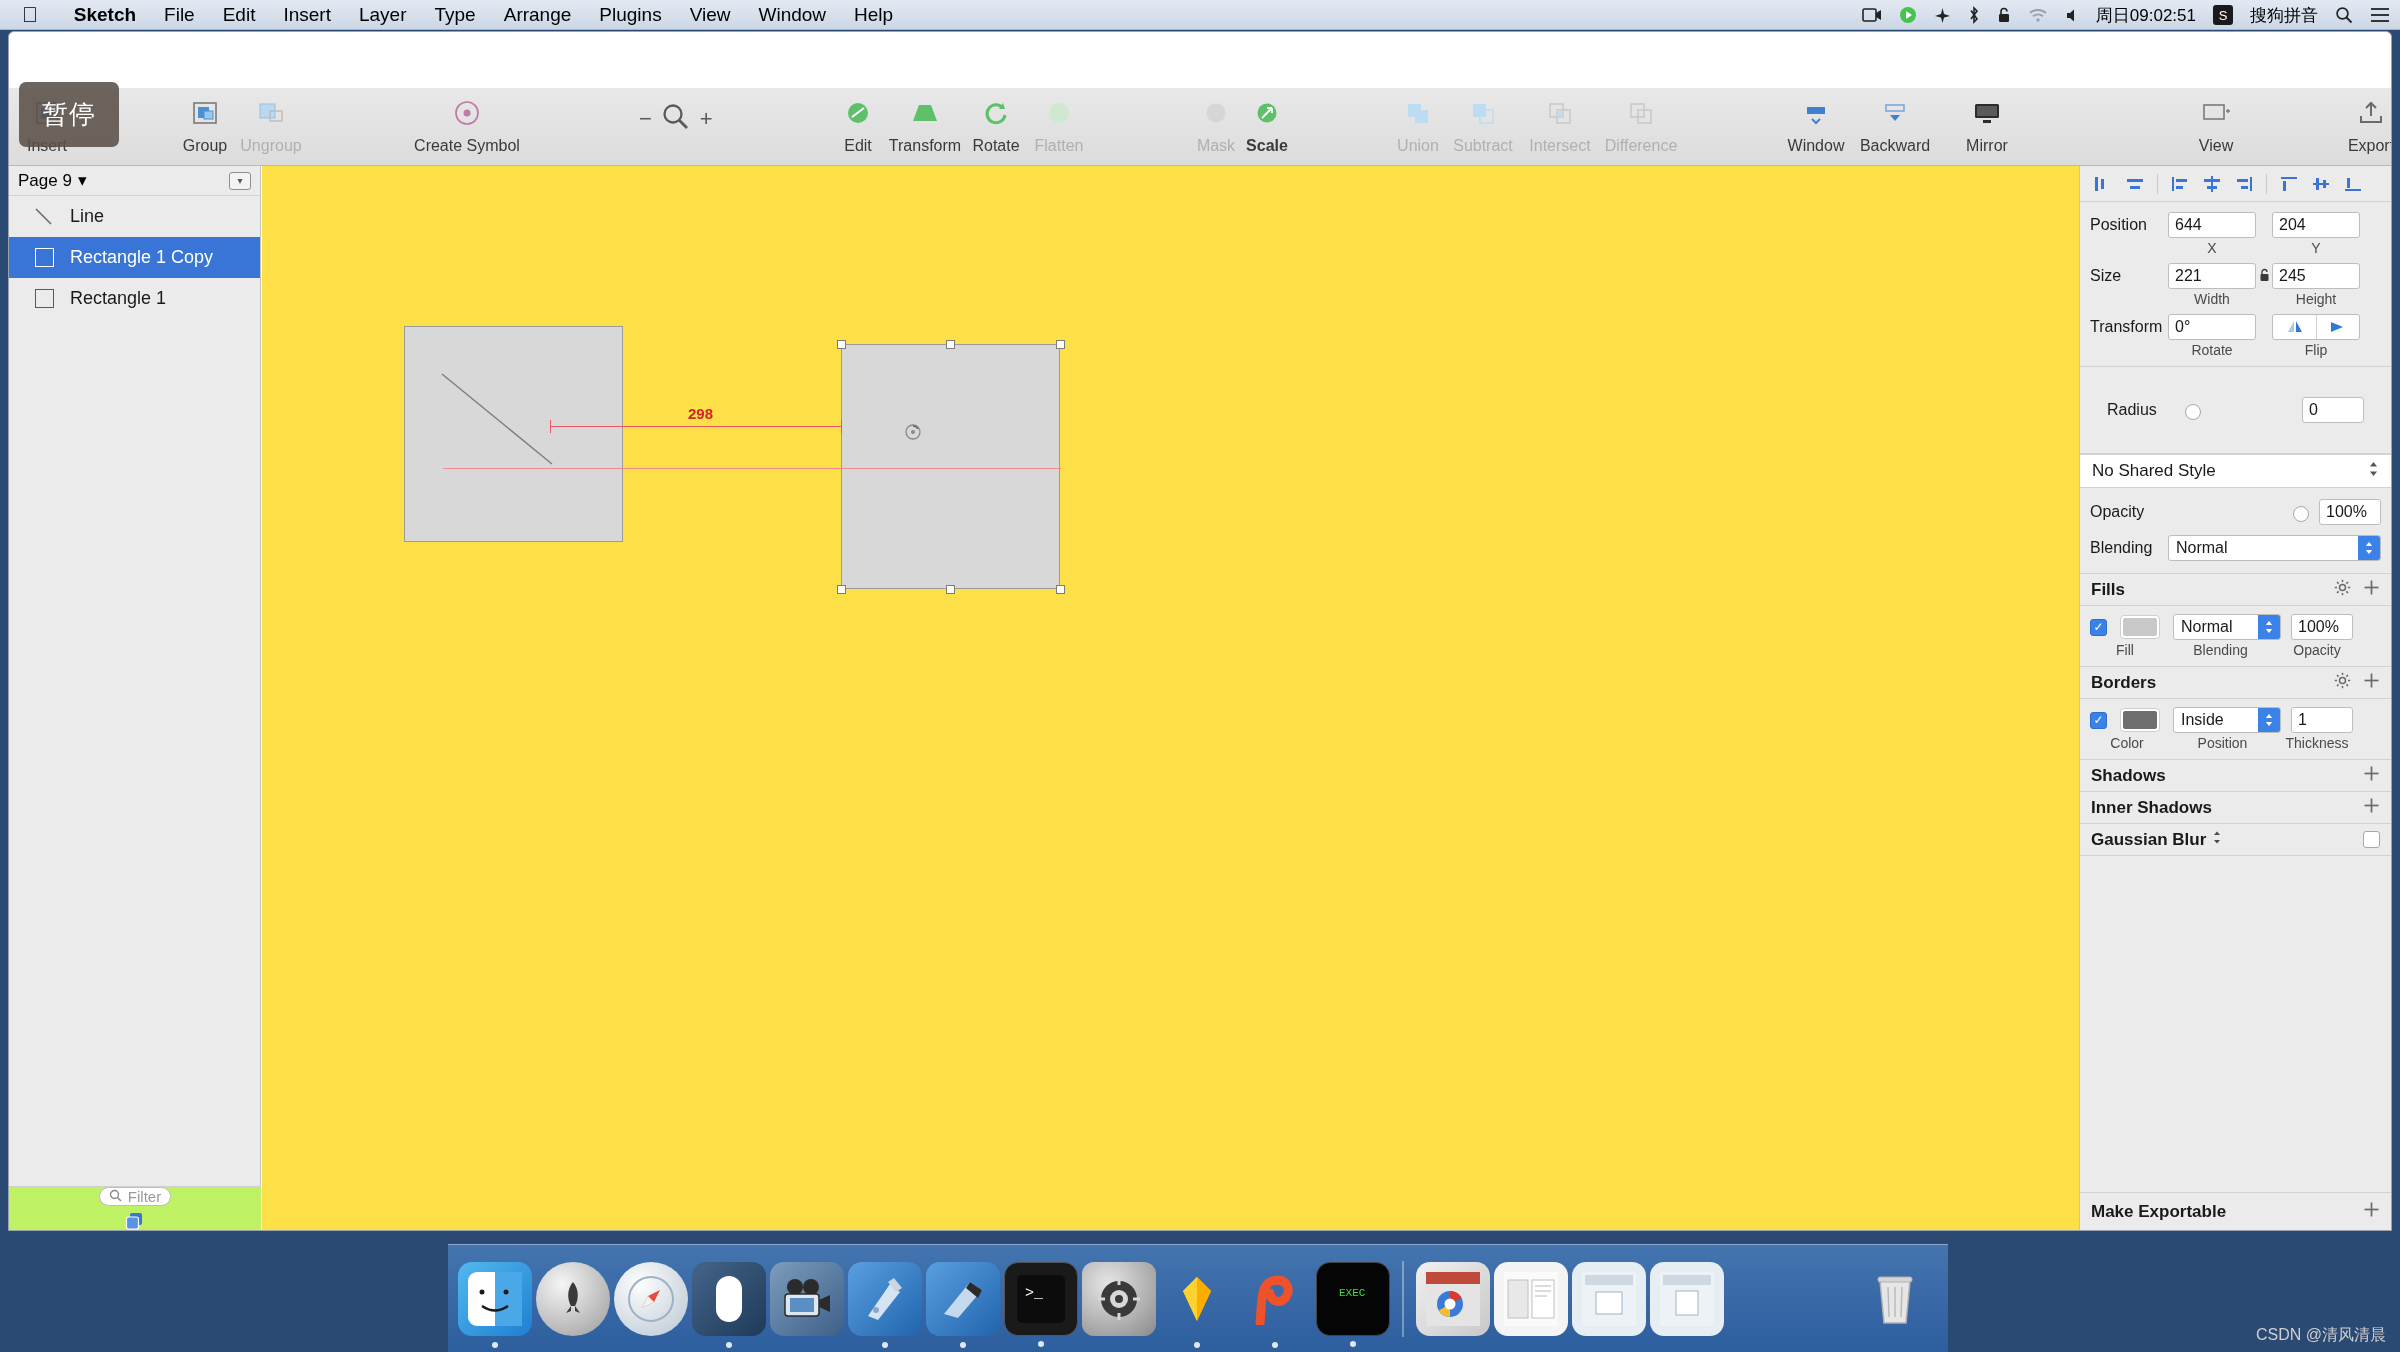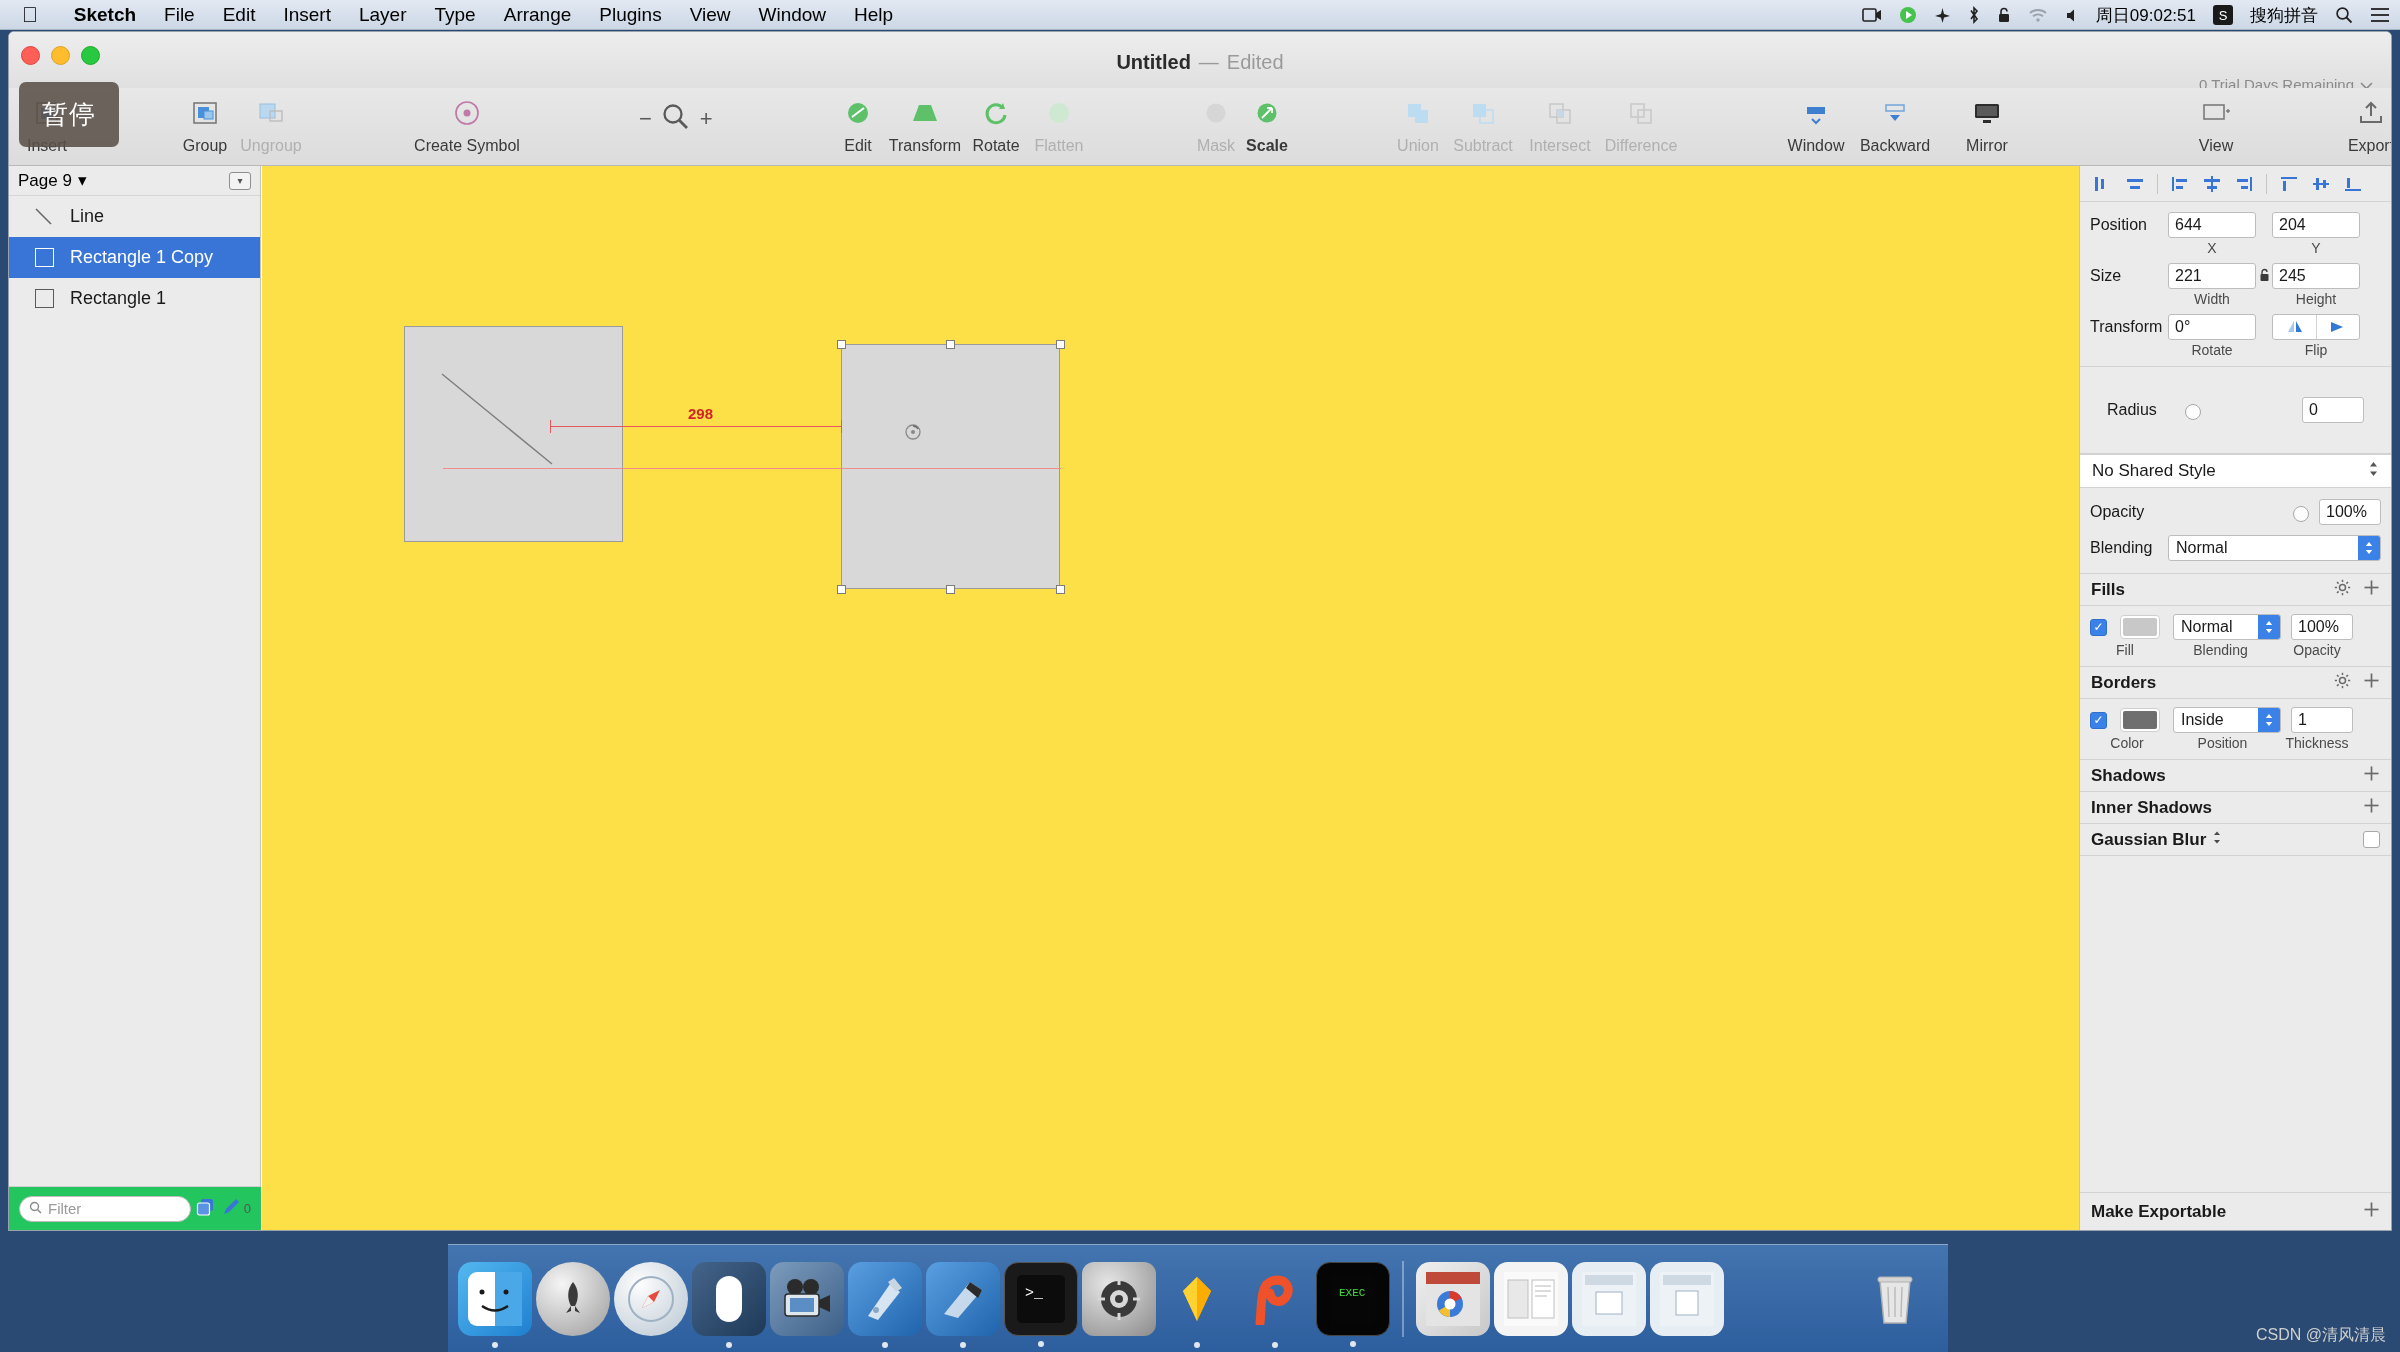--- a/index.html
+++ b/index.html
@@ -101,22 +101,22 @@
     height:41px; display:flex; align-items:center; gap:13px; padding-left:22px;
     font-size:18px; color:#1a1a1a;
   }
   .layer-row.selected{ background:#3875d7; color:#fff;}
   .lyr-ico{width:26px;height:26px;display:flex;align-items:center;justify-content:center;}
   .sq{width:19px;height:19px;border:1.5px solid #5a5a5a;}
   .layer-row.selected .sq{border-color:#fff;}
 
   .filterbar{
     position:absolute; left:0; bottom:0; width:252px; height:44px;
-    background:#22c55e; border-top:1px solid #cfcfcf;
-    display:flex; align-items:center; gap:4px; padding:0 10px;
+    background:#bef264; border-top:1px solid #cfcfcf;
+    display:flex; align-items:center; gap:4px; padding:0 10px;flex-direction:column;
   }
   .filter-input{
     flex:1; height:26px; border:1px solid #bdbdbd; border-radius:13px; background:#fff;
     display:flex; align-items:center; gap:6px; padding:0 9px; font-size:15px; color:#9a9a9a;
   }
 
   
   .canvas {
     position:absolute; left:253px; top:134px; right:312px; bottom:0;
     background:#fde047; overflow:hidden;padding-left:10px;
@@ -292,40 +292,20 @@
             <line x1="1" y1="8" x2="19" y2="8"></line>
             <line x1="1" y1="14" x2="19" y2="14"></line>
           </g>
         </svg>
     </span>
   </div>
 </div>
 
 <div class="window">
 
-  <div class="titlebar">
-    <div class="traffic">
-      <span class="tl red"></span>
-      <span class="tl yellow"></span>
-      <span class="tl green"></span>
-    </div>
-    <div class="doc-title">
-      <span class="name">Untitled</span>
-      <span class="sep">—</span>
-      <span class="edited">Edited</span>
-    </div>
-    <div class="trial">
-      <span>0 Trial Days Remaining</span>
-      <span>
-        <svg width="13" height="8" viewBox="0 0 13 8">
-            <path d="M1 1 L6.5 6.5 L12 1" fill="none" stroke="#8a8a8a" stroke-width="1.6"></path>
-          </svg>
-      </span>
-    </div>
-  </div>
 
   <div class="pause-badge">暂停</div>
 
   <div class="toolbar">
 
     <div class="tb-item" style="left:38px">
       <span class="tb-ico">
         <svg width="34" height="30" viewBox="0 0 34 30">
             <rect x="7" y="4" width="20" height="20" fill="none" stroke="#7a7a7a" stroke-width="1.6"></rect>
             <rect x="11" y="9" width="12" height="11" fill="#4a90d9"></rect>

